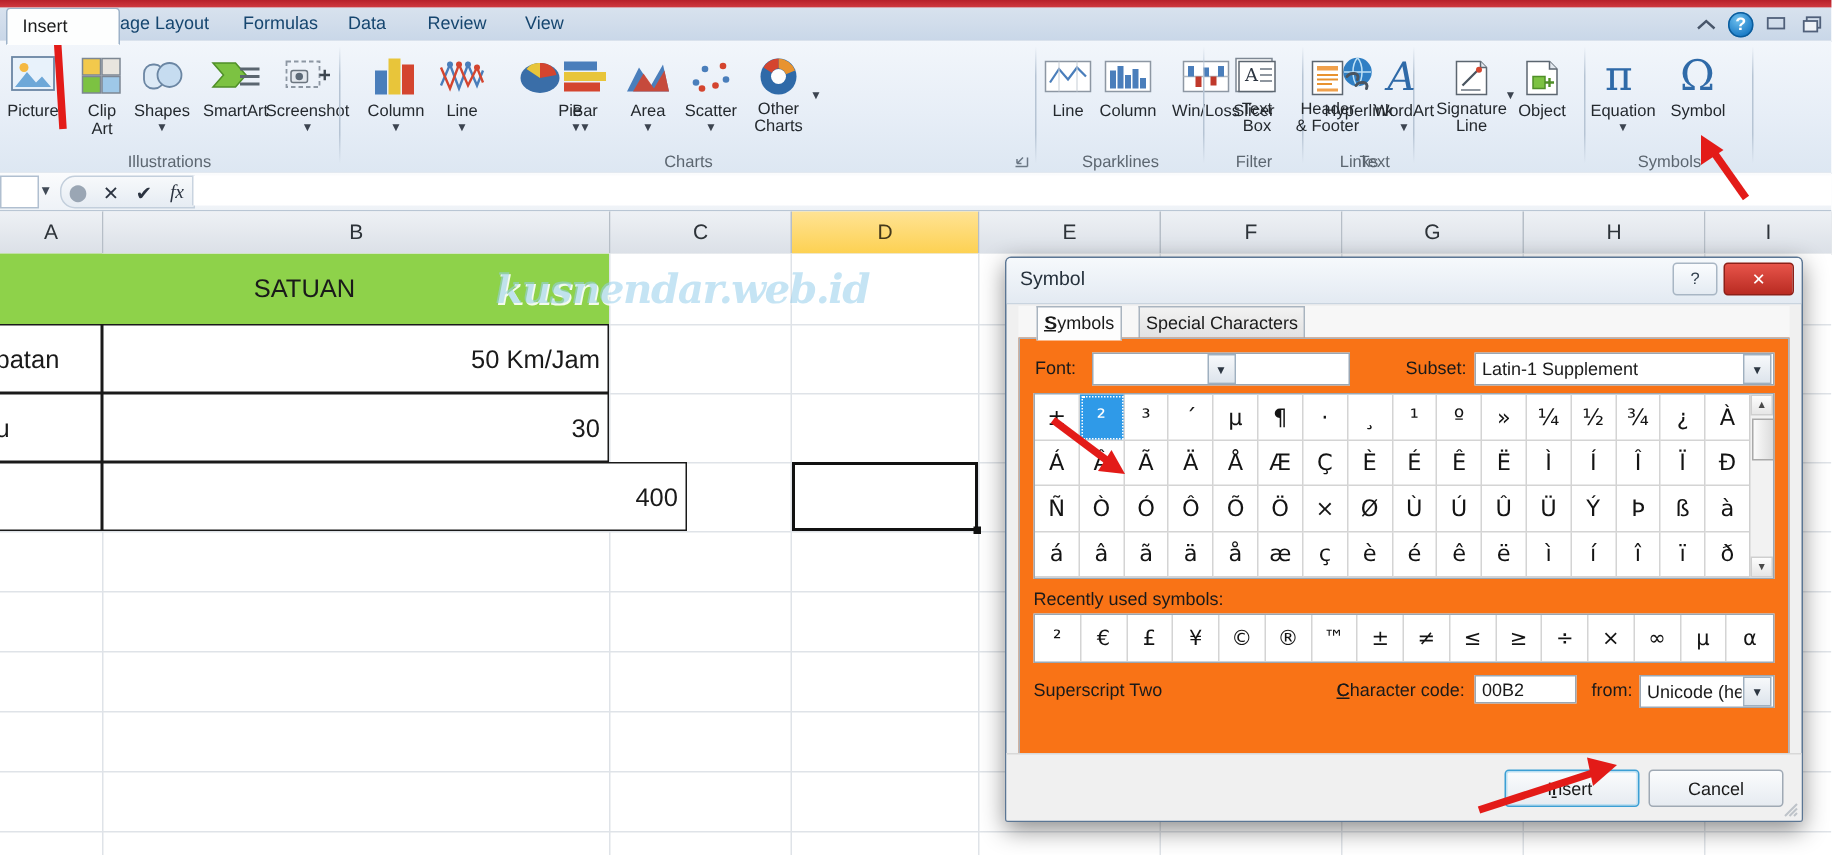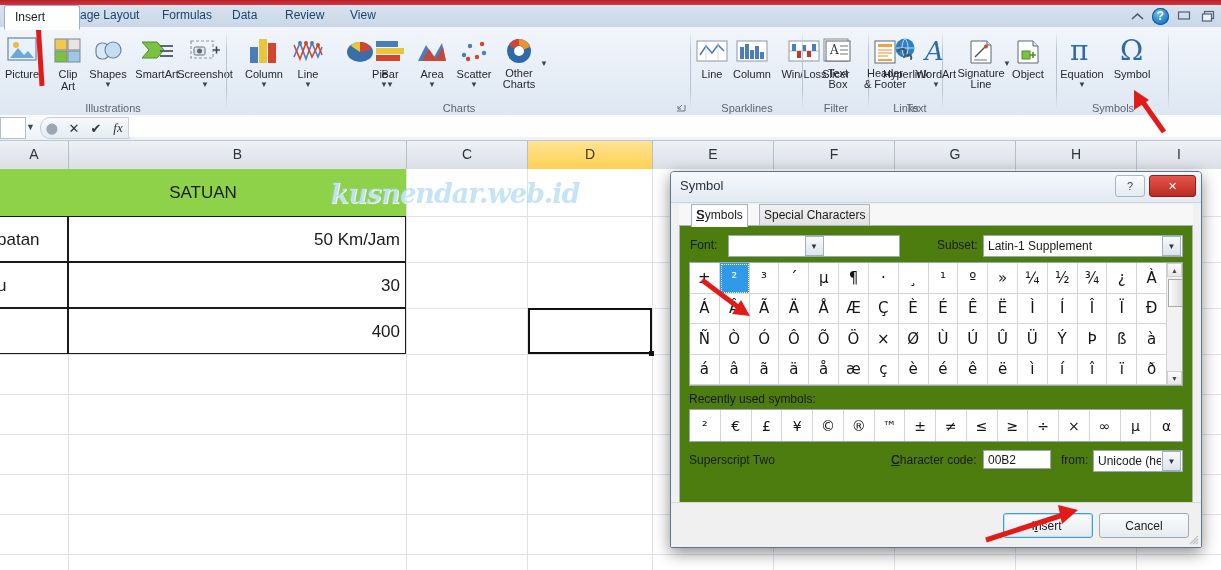--- a/index.html
+++ b/index.html
@@ -85,21 +85,21 @@
     border-bottom:1px solid #c9d4df;}
   #dlgtitle .ttxt{position:absolute;left:9px;top:6px;font-size:13px;color:#26313c;}
   .tbtn{position:absolute;top:3px;height:20px;border:1px solid #a8b6c4;border-radius:3px;
     display:flex;align-items:center;justify-content:center;font-size:11px;}
   #dlgbody{position:absolute;left:8px;top:32px;right:8px;bottom:44px;
     background:#f7f7f7;}
   .dtab{position:absolute;top:0;height:21px;line-height:20px;padding:0 4px;font-size:12px;
     border:1px solid #a9b4bf;border-bottom:none;background:linear-gradient(to bottom,#f2f2f2,#e1e1e1);}
   .dtab.act{background:#fdfdfd;z-index:3;height:22px;line-height:21px;}
   #dtabpanel{position:absolute;left:0;top:21px;right:0;bottom:0;
-    background:#4d7c0f;border:1px solid #a9b4bf;}
+    background:#f97316;border:1px solid #a9b4bf;}
   .flabel{position:absolute;font-size:12px;color:#1a1a1a;}
   .combo{position:absolute;height:20px;background:#fff;border:1px solid #9aa7b4;
     display:flex;align-items:center;}
   .combo .ctxt{flex:1;padding-left:4px;font-size:12px;white-space:nowrap;overflow:hidden;}
   .combo .cbtn{width:17px;height:18px;margin:0 1px;
     background:linear-gradient(to bottom,#f7f9fb,#dde4ec);border:1px solid #9fb0c0;
     display:flex;align-items:center;justify-content:center;font-size:8px;color:#2c3642;}
   
   #symwrap{position:absolute;border:1px solid #9aa7b4;background:#fff;}
   #symgrid{position:absolute;left:0;top:0;right:15px;bottom:0;display:grid;
@@ -545,21 +545,21 @@
   <div class="cell bordered" style="left:-10px;top:93px;width:78px;height:46px;padding-left:6px;">
     <span>u</span>
   </div>
   <div class="cell bordered right" style="left:68px;top:93px;width:338px;height:46px;">
     <span>30</span>
   </div>
 
   <div class="cell bordered" style="left:-10px;top:139px;width:78px;height:46px;padding-left:6px;">
     <span></span>
   </div>
-  <div class="cell bordered right" style="left:68px;top:139px;width:338px;height:46px;">
+  <div class="cell bordered right" style="left:68px;top:139px;width:390px;height:46px;">
     <span>400</span>
   </div>
 
   <div id="selcell" style="left:528px;top:139px;width:124px;height:46px;"></div>
   <div id="selnub" style="left:649px;top:182px;"></div>
 </div>
 
 <div id="watermark">kusnendar.web.id</div>
 
 <div id="dlg">

